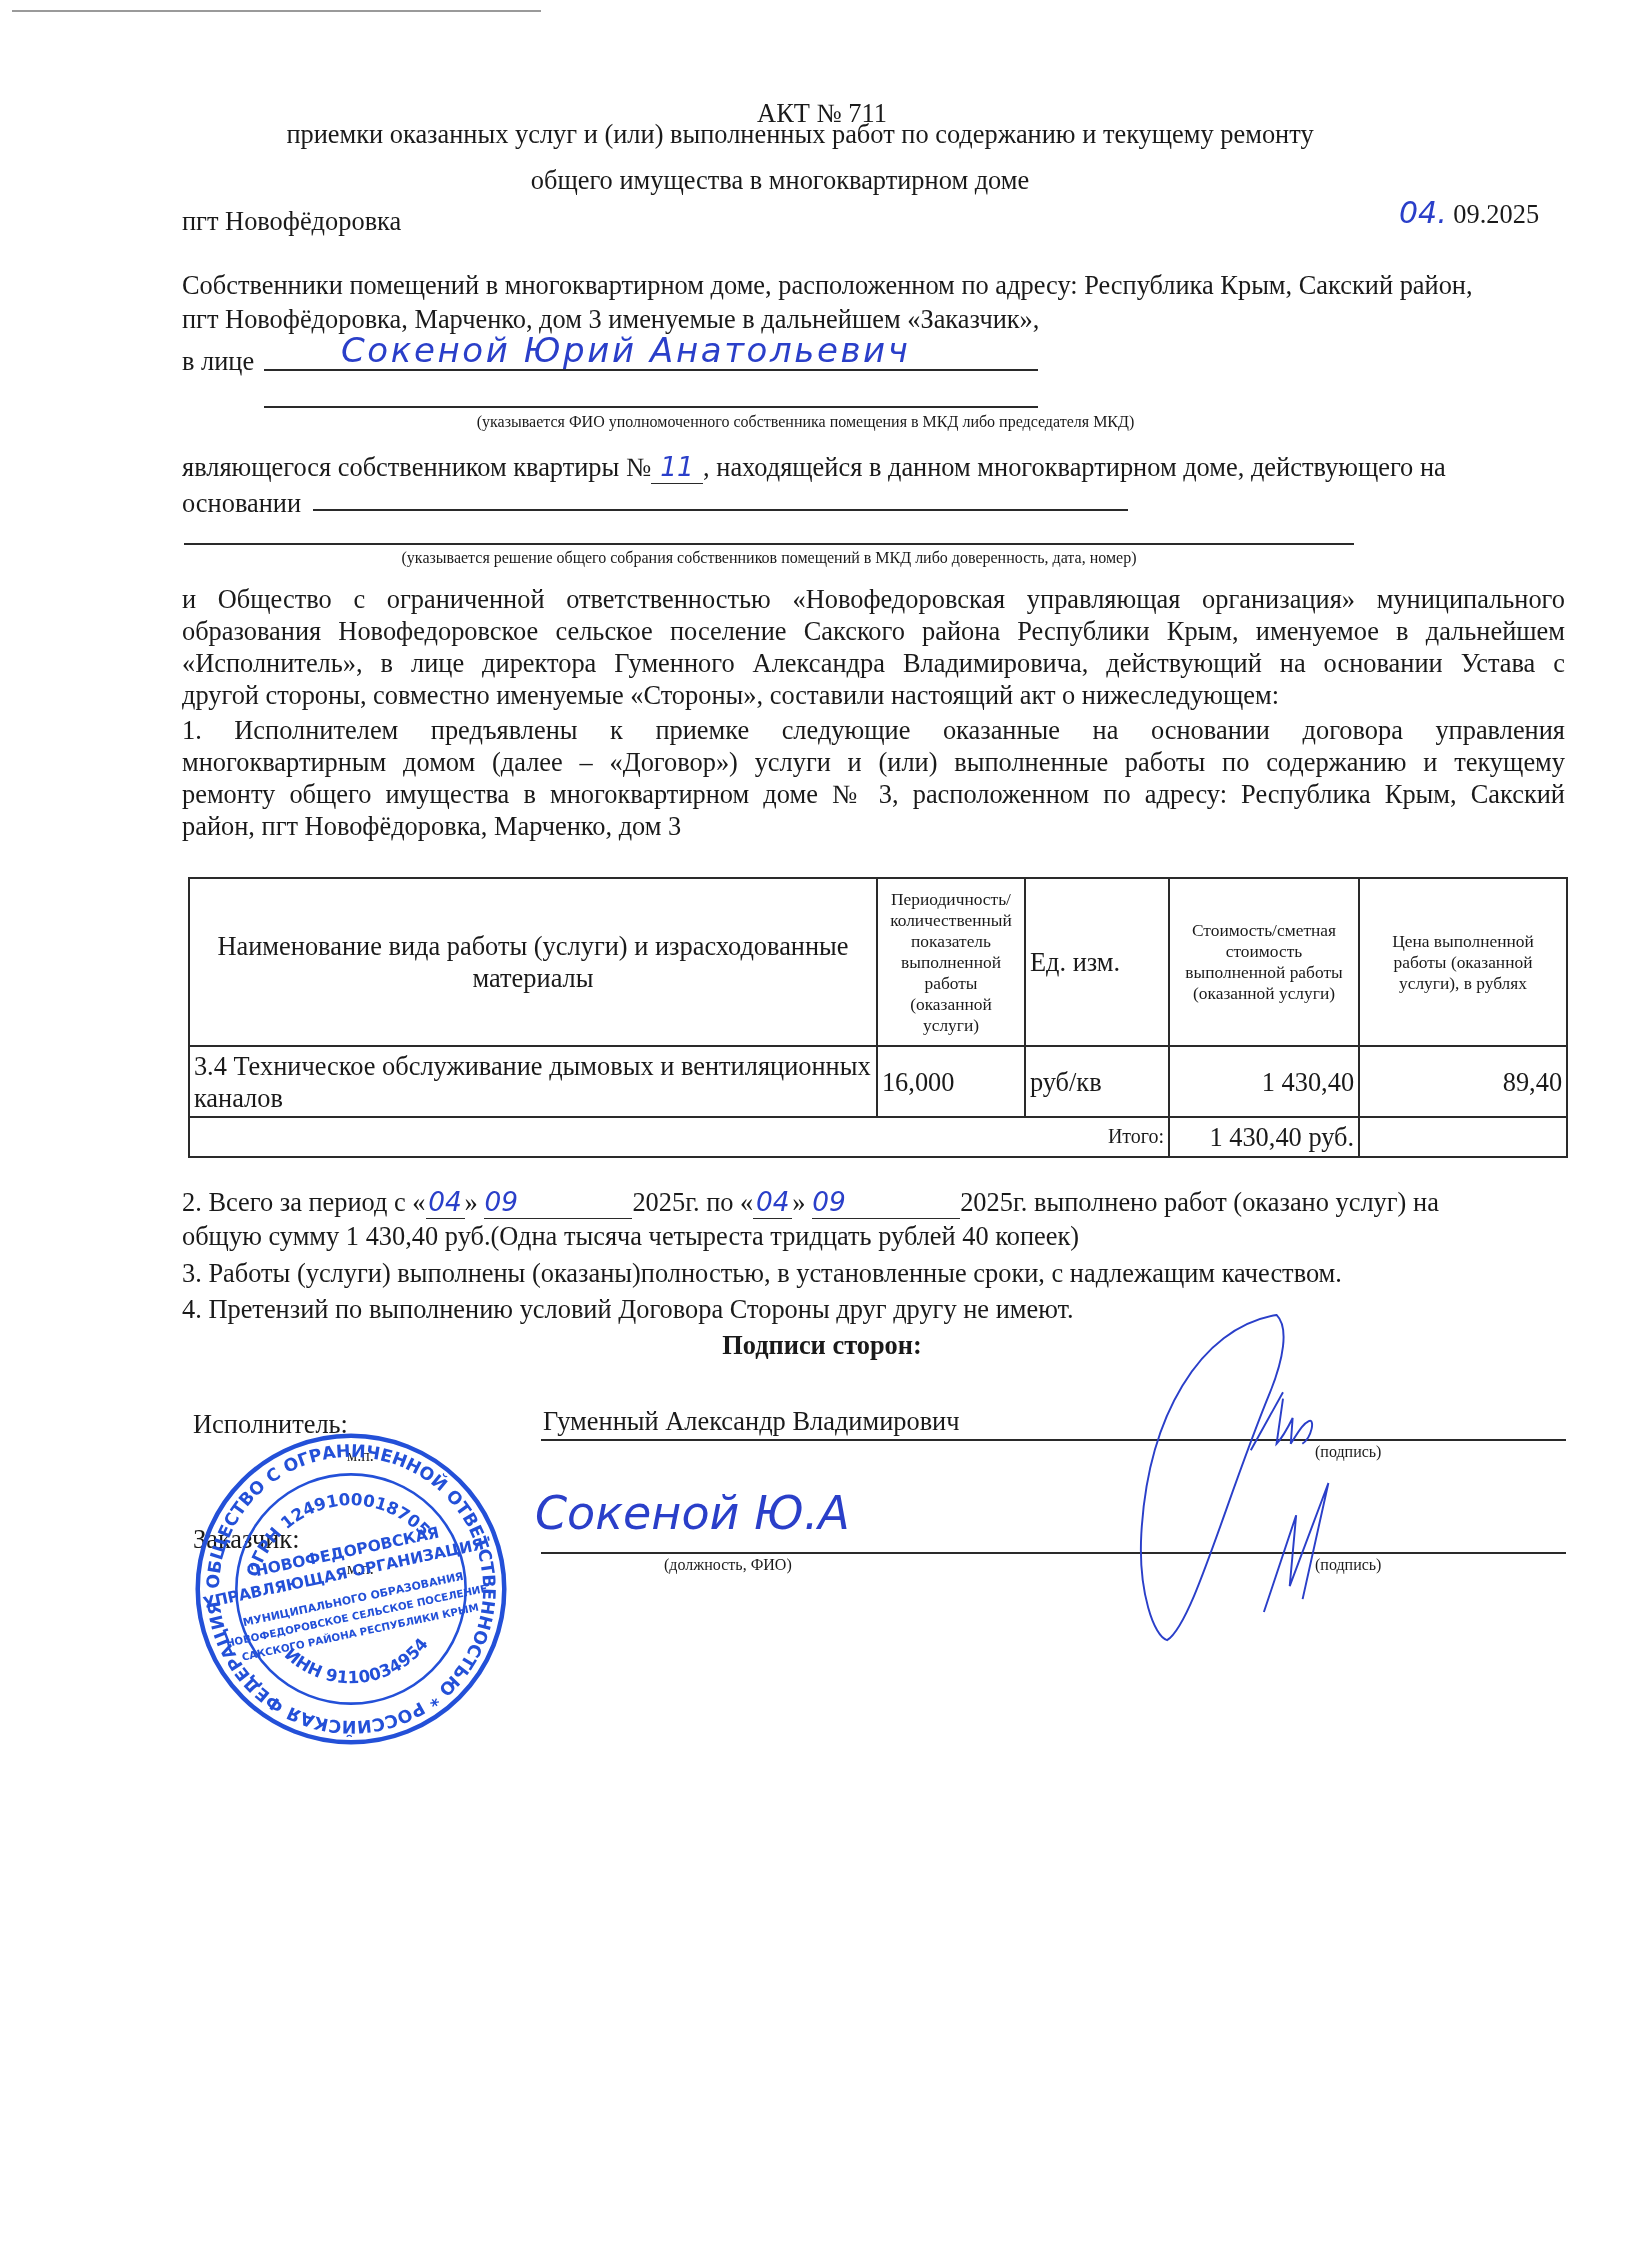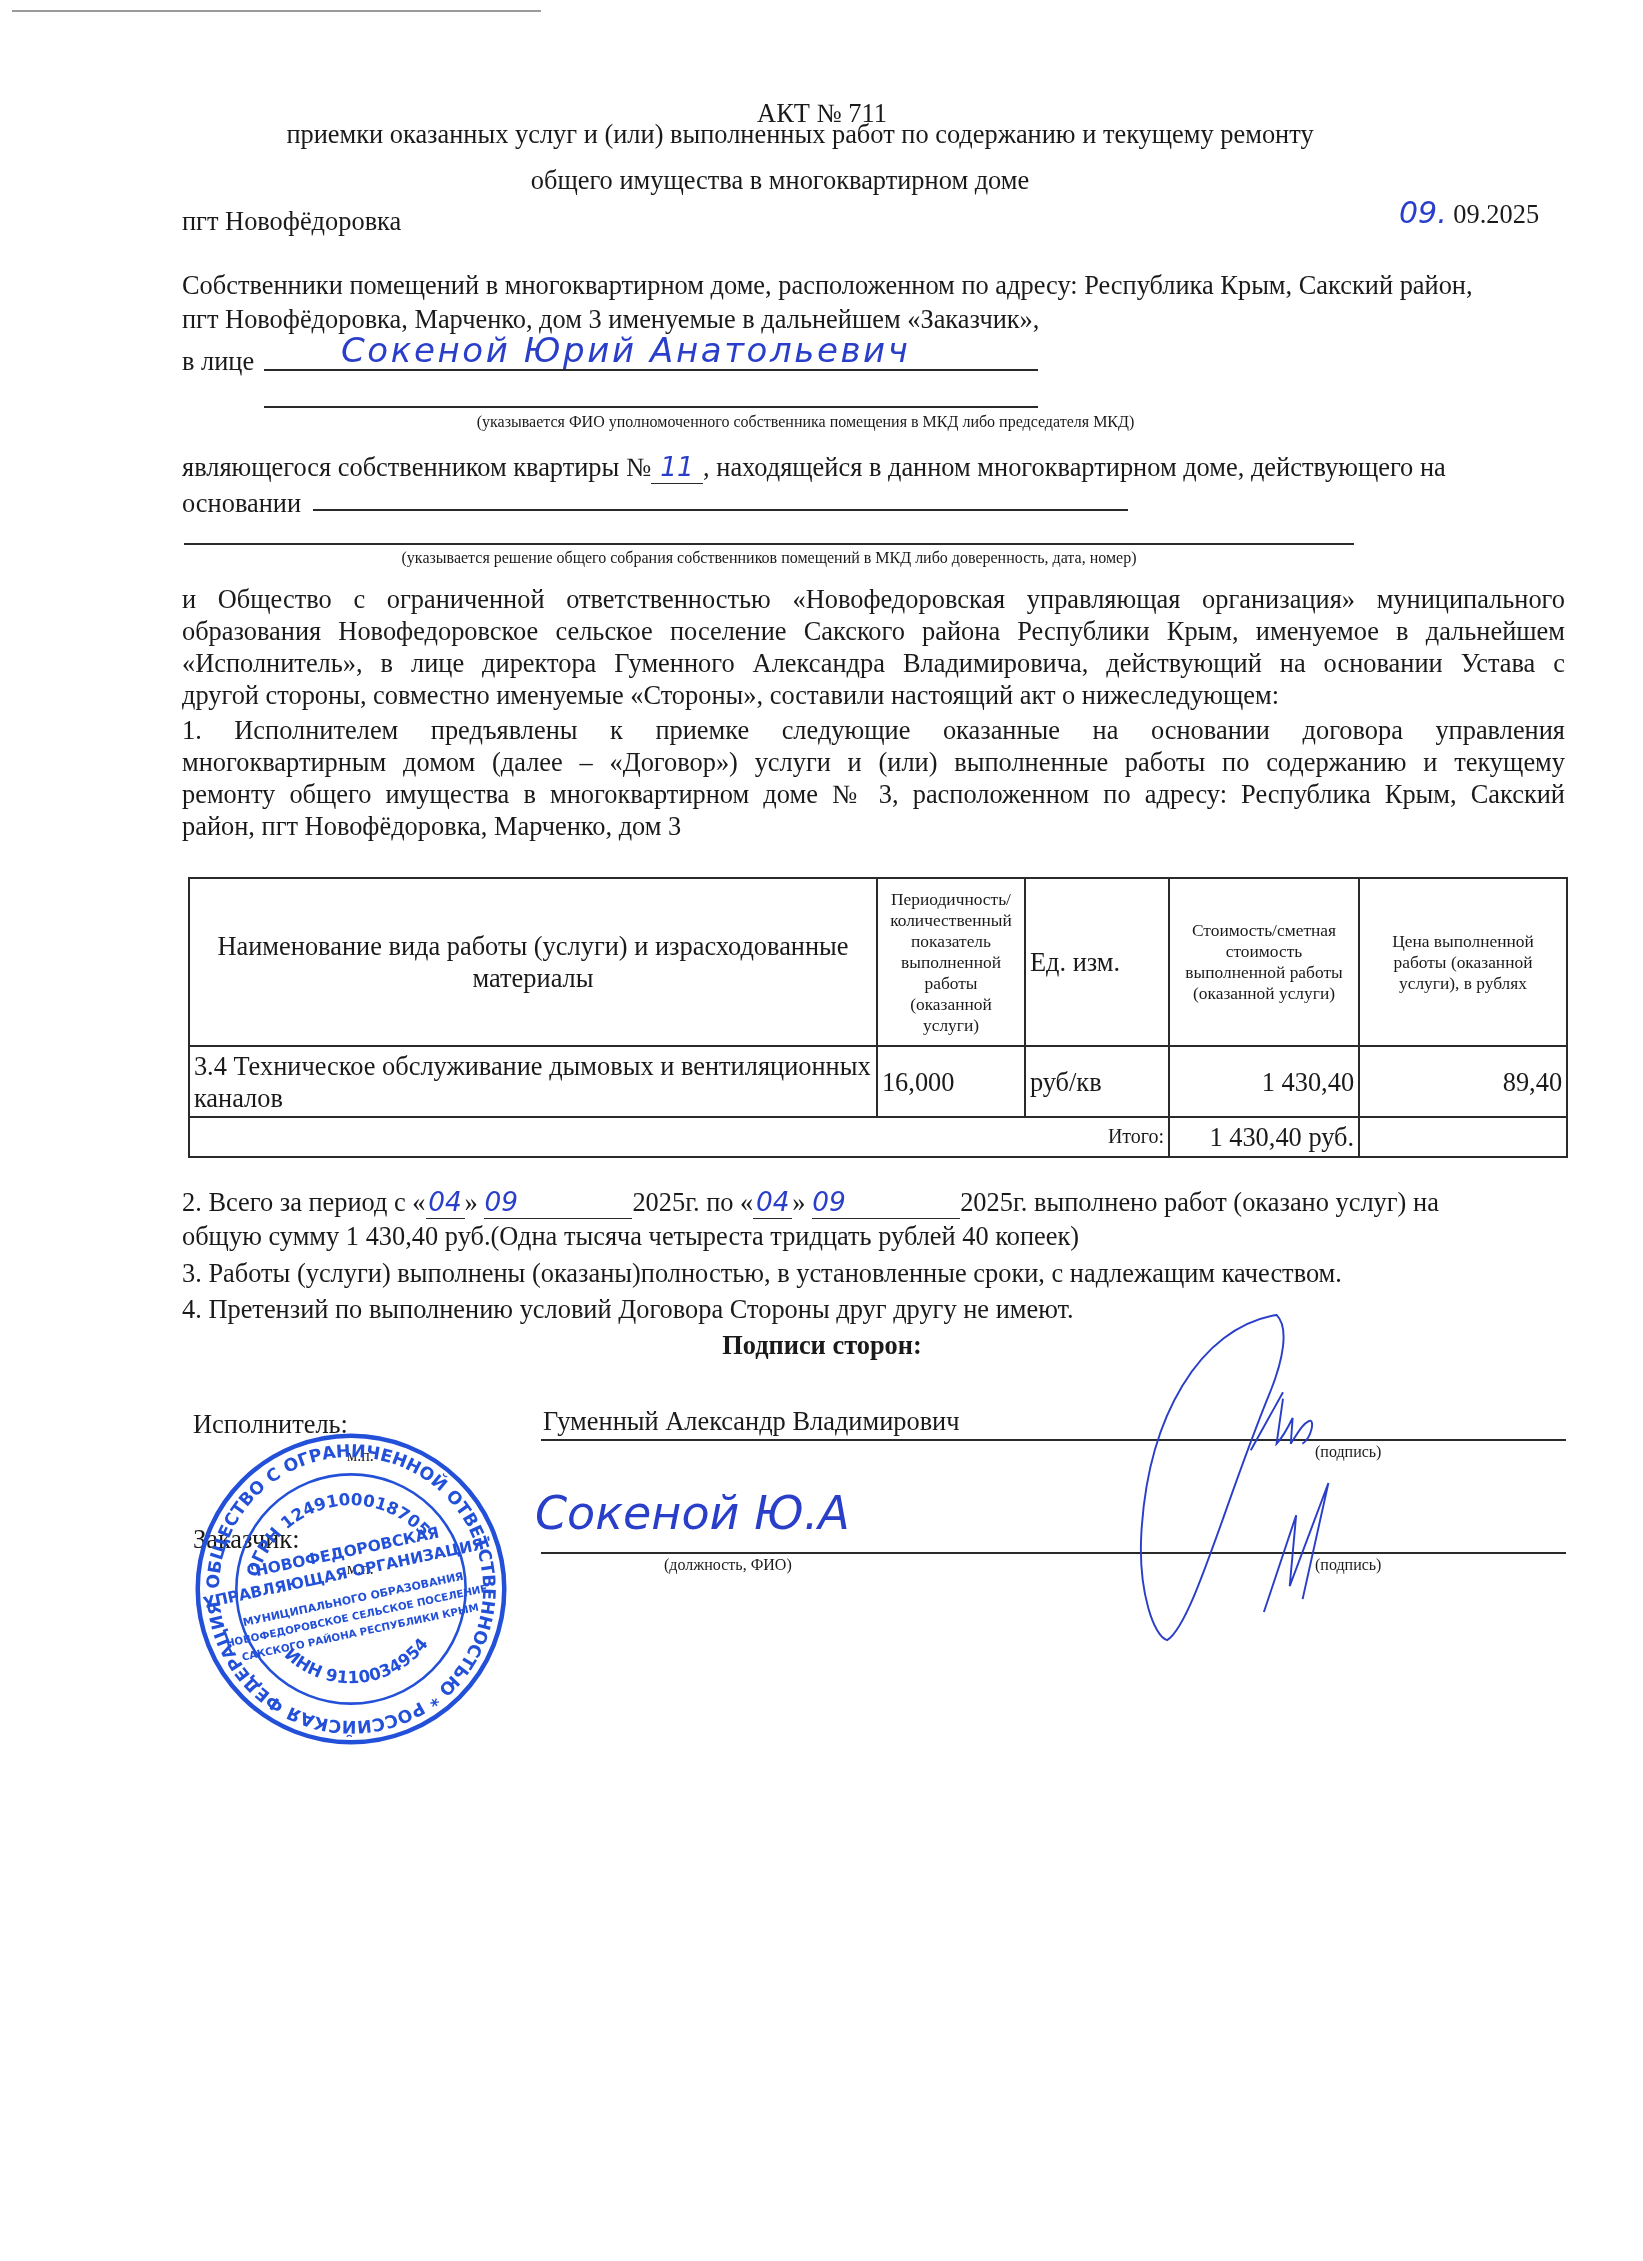--- a/index.html
+++ b/index.html
@@ -32,21 +32,21 @@
 </head>
 <body>
 
 <div class="scan-top"></div>
 
 <div class="abs t42 center" style="left:0; width:1644px; top:97px;">АКТ № 711</div>
 <div class="abs t42 center" style="left:0; width:1600px; top:118px;">приемки оказанных услуг и (или) выполненных работ по содержанию и текущему ремонту</div>
 <div class="abs t42 center" style="left:0; width:1560px; top:164px;">общего имущества в многоквартирном доме</div>
 <div class="abs t42" style="left:182px; top:205px;">пгт Новофёдоровка</div>
 <div class="abs t42" style="left:1399px; top:197px;">
-  <span class="ink" style="font-size:30px;">09.</span>
+  <span class="ink" style="font-size:30px;">04.</span>
   <span>09.2025</span>
 </div>
 
 <div class="abs t42" style="left:182px; top:269px;">Собственники помещений в многоквартирном доме, расположенном по адресу: Республика Крым, Сакский район,</div>
 <div class="abs t42" style="left:182px; top:303px;">пгт Новофёдоровка, Марченко, дом 3 именуемые в дальнейшем «Заказчик»,</div>
 <div class="abs t42" style="left:182px; top:345px;">в лице</div>
 <div class="abs ink" style="left:303px; top:330px; font-size:34px; letter-spacing:2.6px;margin-left:38px;">Сокеной Юрий Анатольевич</div>
 <div class="line" style="left:264px; top:369px; width:774px;"></div>
 <div class="line" style="left:264px; top:406px; width:774px;"></div>
 <div class="abs small center" style="left:264px; width:1083px; top:413px;">(указывается ФИО уполномоченного собственника помещения в МКД либо председателя МКД)</div>

